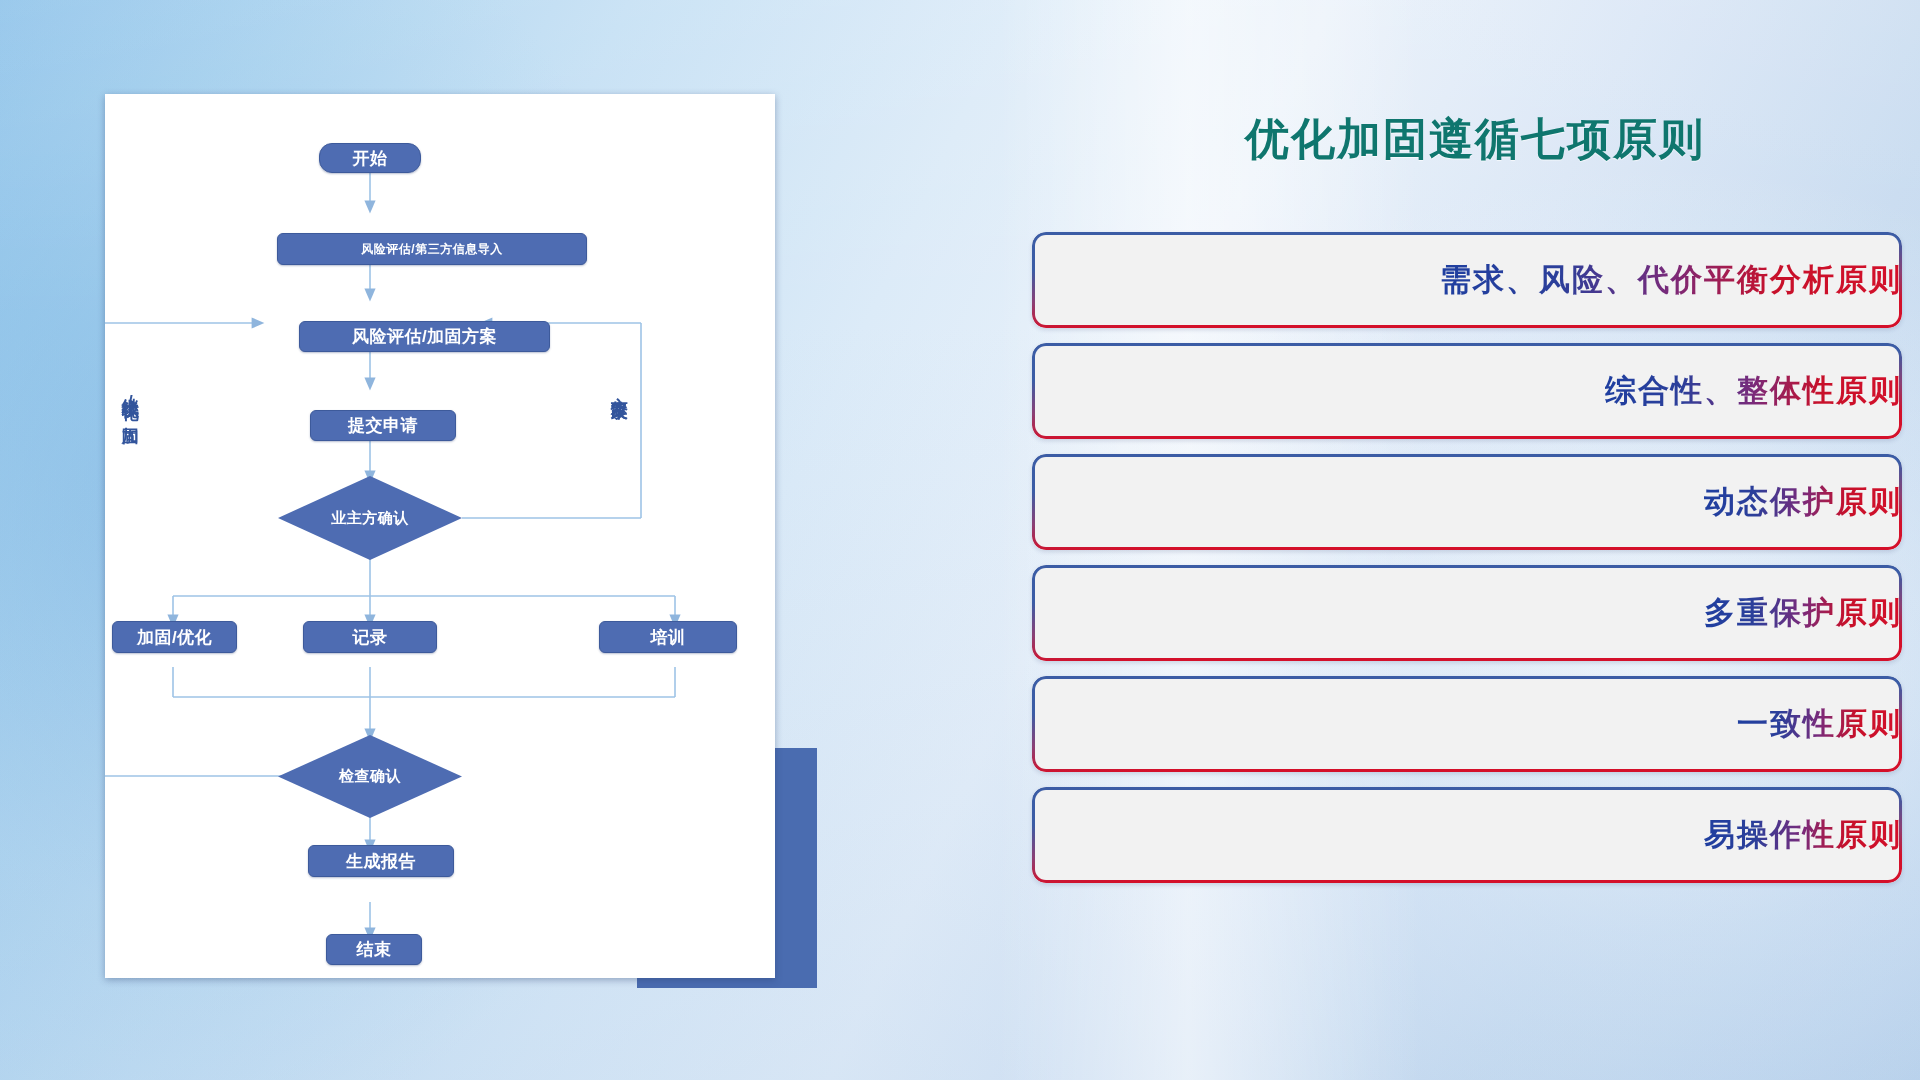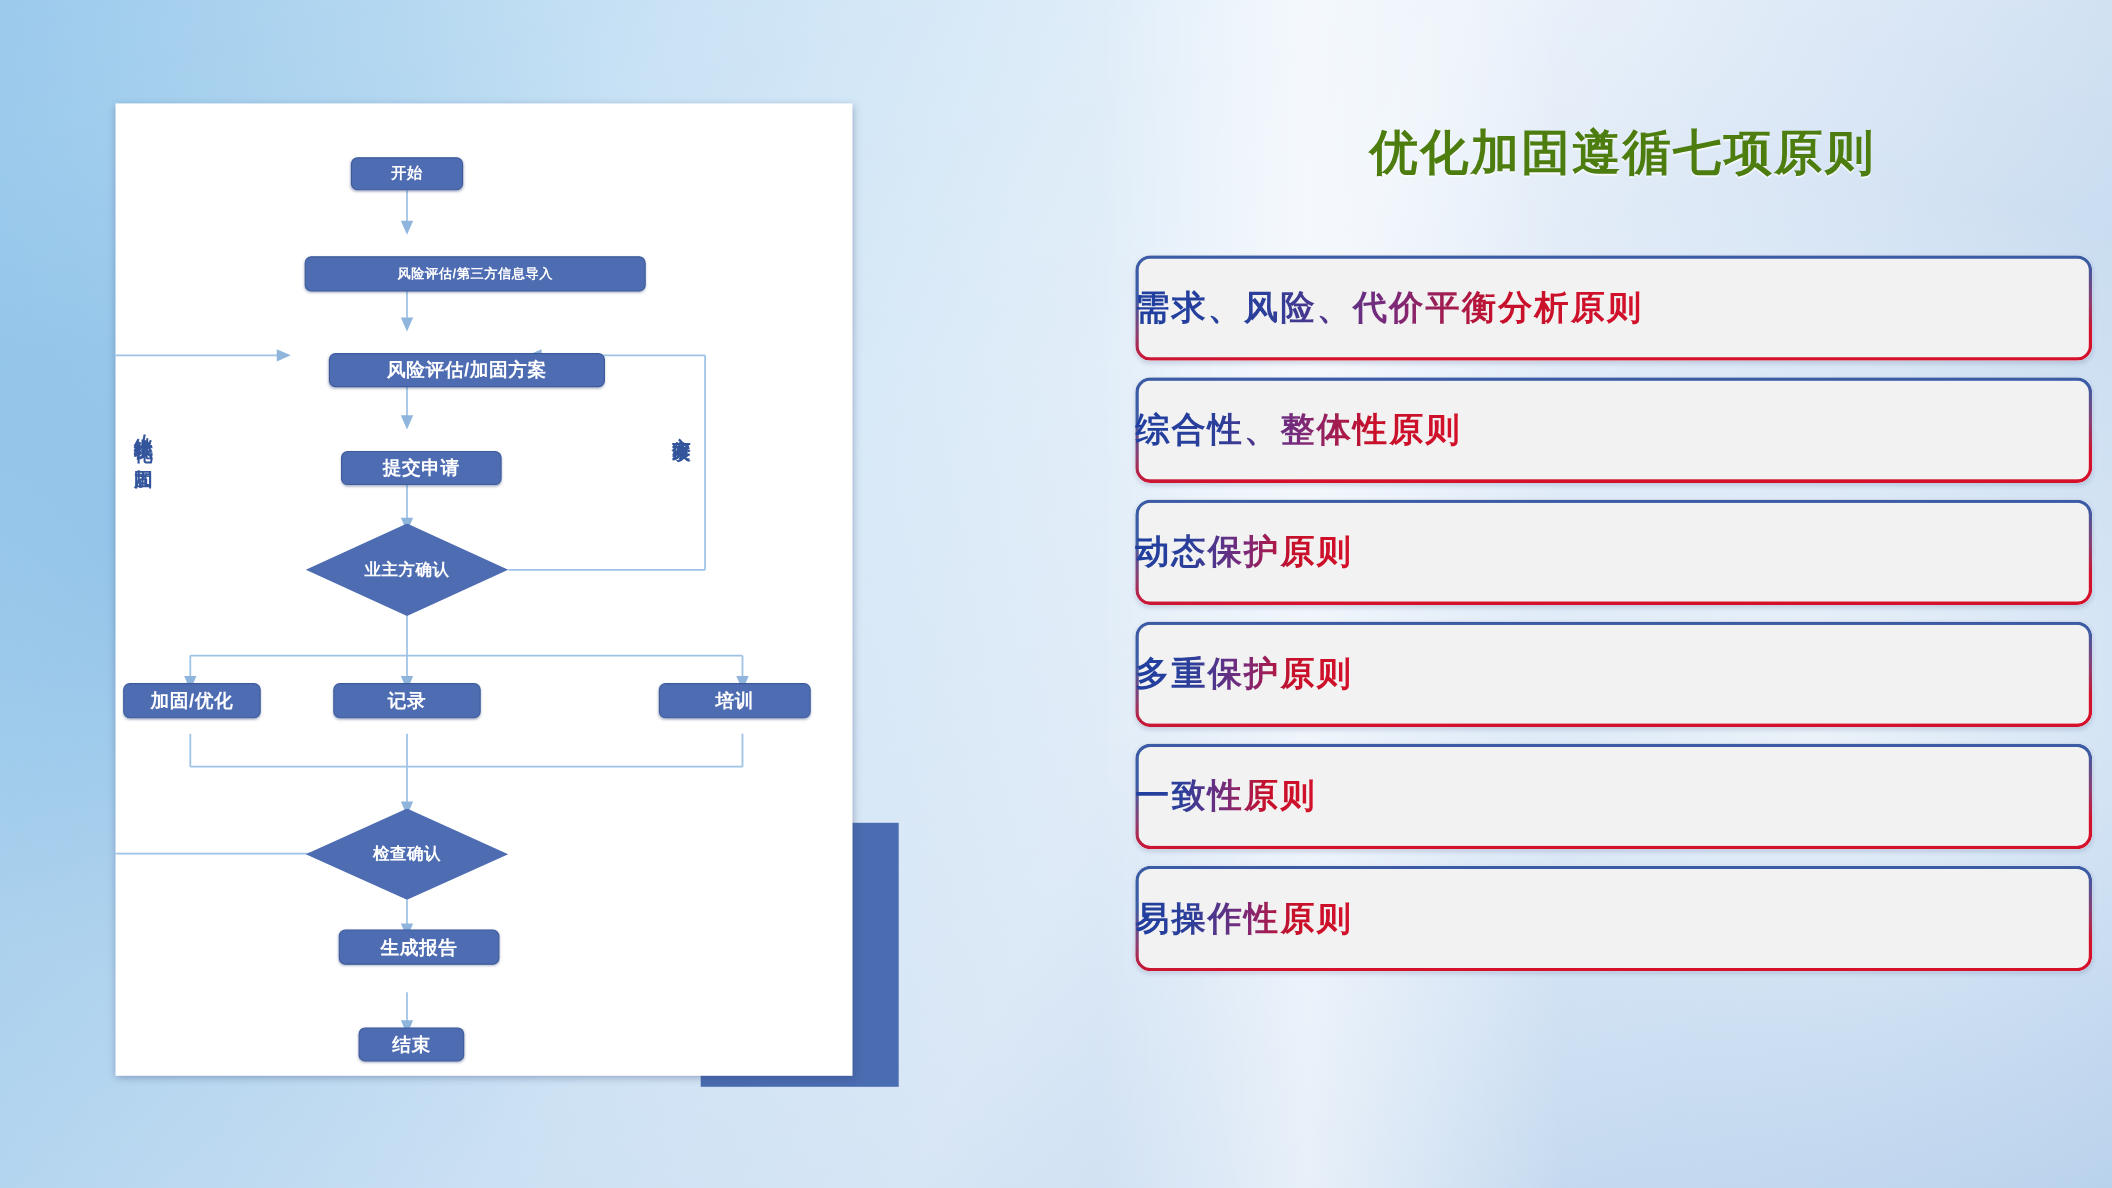--- a/index.html
+++ b/index.html
@@ -51,28 +51,28 @@
   .vlabel {
     position:absolute; color:#33559c; font-weight:bold; font-size:17px;
     writing-mode:vertical-rl; text-orientation:upright; letter-spacing:2px;
     line-height:1.05;
   }
 
   
   #right-panel { position:absolute; left:1010px; top:0; width:910px; height:1080px; z-index:2; }
   .r-title {
     position:absolute; left:145px; top:110px; width:640px;
-    font-size:44px; font-weight:bold; color:#4d7c0f; letter-spacing:2px;
+    font-size:44px; font-weight:bold; color:#0f766e; letter-spacing:2px;
     text-align:center; text-shadow:0 1px 1px rgba(255,255,255,.7);
   }
   .cards { position:absolute; left:22px; top:232px; width:870px; }
   .pcard {
     position:relative; height:96px; margin-bottom:15px;
     border-radius:14px; background:#f2f2f2;
-    display:flex; align-items:center; justify-content:flex-start;
+    display:flex; align-items:center; justify-content:flex-end;
     box-shadow:0 2px 4px rgba(60,80,130,.18);
   }
   .pcard::after{
     content:""; position:absolute; inset:0; border-radius:14px; pointer-events:none;
     padding:3px;
     background:linear-gradient(178deg,#3b5ca5 0%,#3b5ca5 30%,#8b3f74 56%,#d4102a 78%,#d4102a 100%);
     -webkit-mask:linear-gradient(#fff 0 0) content-box,linear-gradient(#fff 0 0);
     -webkit-mask-composite:xor; mask-composite:exclude;
   }
   .ptext {
@@ -134,21 +134,21 @@
           <line x1="186" y1="682" x2="-6" y2="682"></line>
           <line x1="-6" y1="682" x2="-6" y2="229"></line>
           <line x1="-6" y1="229" x2="153" y2="229" marker-end="url(#ar)"></line>
 
           <line x1="357" y1="424" x2="536" y2="424"></line>
           <line x1="536" y1="424" x2="536" y2="229"></line>
           <line x1="536" y1="229" x2="381" y2="229" marker-end="url(#ar)"></line>
         </g>
       </svg>
 
-      <div class="node" style="left:214px;top:49px;width:102px;height:30px;font-size:14px;">开始</div>
+      <div class="node" style="left:214px;top:49px;width:102px;height:30px;font-size:17px;border-radius:13px;">开始</div>
 
       <div class="node" style="left:172px;top:139px;width:310px;height:32px;font-size:12px;">风险评估/第三方信息导入</div>
 
       <div class="node" style="left:194px;top:227px;width:251px;height:31px;font-size:17px;">风险评估/加固方案</div>
 
       <div class="node" style="left:205px;top:316px;width:146px;height:31px;font-size:17px;">提交申请</div>
 
       <div class="diamond" style="left:173px;top:382px;width:184px;height:84px;font-size:15px;">业主方确认</div>
 
       <div class="node" style="left:7px;top:527px;width:125px;height:32px;font-size:17px;">加固/优化</div>

